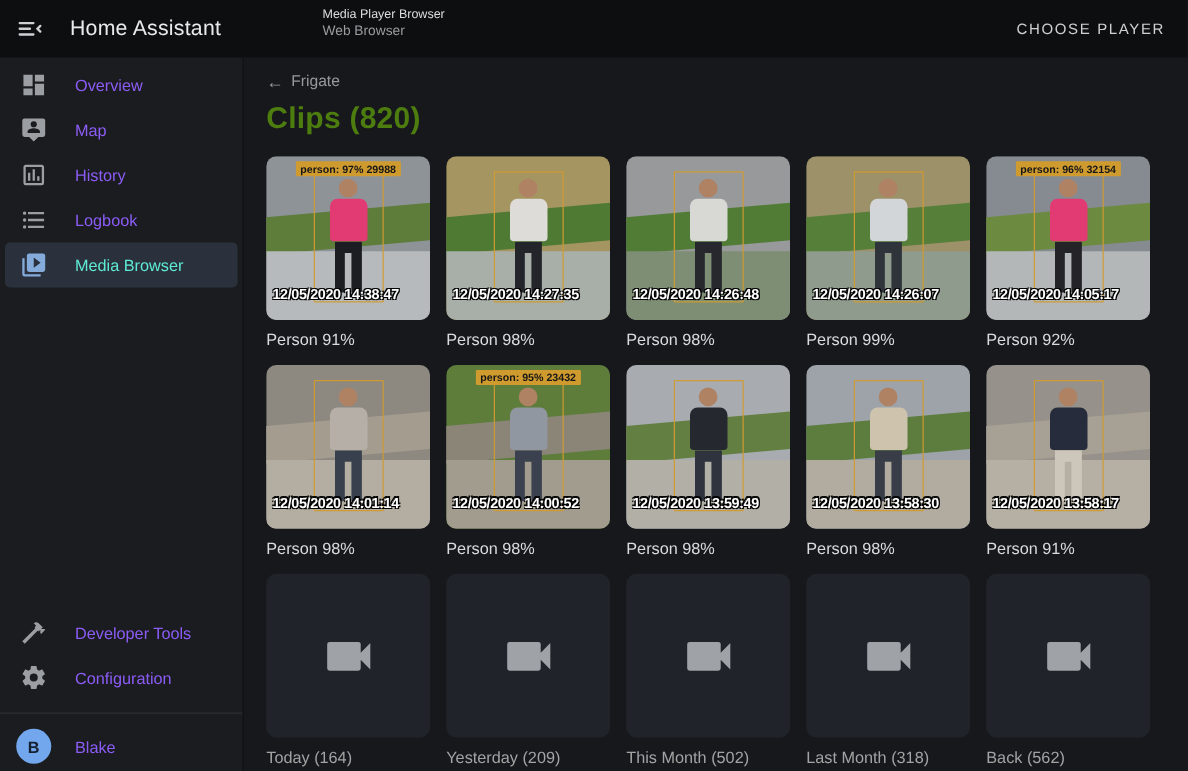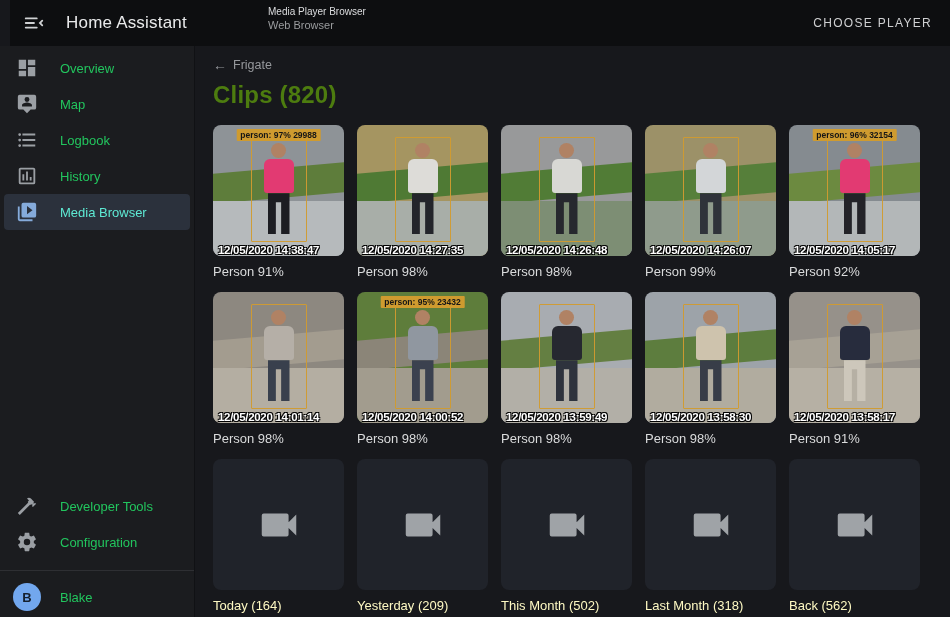--- a/index.html
+++ b/index.html
@@ -1,38 +1,38 @@
 <!DOCTYPE html>
 <html><head>
 <meta charset="utf-8">
 <style>
   * { margin:0; padding:0; box-sizing:border-box; }
   html,body { width:950px; height:617px; overflow:hidden; background:#17181c;
     font-family:"Liberation Sans", sans-serif; -webkit-font-smoothing:antialiased; }
 
   
-  .topbar { position:absolute; top:0; left:10px; right:0; height:46px; background:#0d0e10;
+  .topbar { position:absolute; top:0; left:0; right:0; height:46px; background:#0d0e10;
     display:flex; align-items:center; z-index:5; }
   .menu-btn { width:48px; height:46px; display:flex; align-items:center; justify-content:center;
     cursor:pointer; color:#cfd1d3; }
   .app-name { font-size:17px; color:#e9eaeb; margin-left:8px; letter-spacing:.2px; }
   .tb-title-block { position:absolute; left:258px; top:6px; display:flex; flex-direction:column; }
   .tb-title { font-size:10px; color:#dcdddf; }
   .tb-subtitle { font-size:11px; color:#9a9c9e; margin-top:2px; }
   .tb-action { margin-left:auto; margin-right:18px; font-size:12px; font-weight:400;
     letter-spacing:1.3px; color:#cfd0d2; cursor:pointer; }
 
   
   .sidebar { position:absolute; top:46px; left:0; bottom:0; width:195px; background:#1b1c1f;
     display:flex; flex-direction:column; padding:4px 0 2px 0; border-right:1px solid #101114; }
   .side-item { height:36px; margin:0 4px; border-radius:4px; display:flex; align-items:center;
     padding-left:12px; cursor:pointer; flex:0 0 auto; }
   .side-item .icn { width:22px; height:22px; color:#9b9fa4; flex:0 0 22px;
     display:flex; align-items:center; justify-content:center; }
-  .side-item .lbl { font-size:13px; font-weight:500; color:#22c55e; margin-left:22px; }
+  .side-item .lbl { font-size:13px; font-weight:500; color:#8b5cf6; margin-left:22px; }
   .side-item.active { background:#2b313c; }
   .side-item.active .icn { color:#85abdb; }
   .side-item.active .lbl { color:#5eead4; }
   .side-spacer { flex:1 1 auto; }
   .side-divider { height:1px; background:#2e2f33; margin:10px 0 8px 0; }
   .avatar { width:28px; height:28px; border-radius:50%; background:#72a7ee; color:#15202e;
     font-size:13px; font-weight:600; display:flex; align-items:center; justify-content:center;
     flex:0 0 28px; margin-left:-3px; }
   .side-item.profile .lbl { margin-left:19px; }
 
@@ -64,28 +64,28 @@
   .p-torso { width:30px; height:34px; border-radius:6px 6px 3px 3px; background:var(--shirt,#ddd);
     margin:1px auto 0 auto; }
   .p-legs { width:22px; height:41px; background:var(--pants,#222); margin:0 auto;
     clip-path:polygon(0 0,100% 0,100% 100%,62% 100%,62% 22%,38% 22%,38% 100%,0 100%); }
   .bbox { position:absolute; left:50%; top:9%; transform:translateX(-50%); width:56px; height:80%;
     border:1.5px solid rgba(209,155,47,.95); border-radius:1px; }
   .chip { position:absolute; top:4px; left:50%; transform:translateX(-50%); background:#cf9b2f;
     color:#161616; font-size:8.5px; font-weight:700; padding:1px 4px; white-space:nowrap;
     border-radius:1px; }
   .chip:empty { display:none; }
-  .ts { position:absolute; bottom:0; left:5px; right:2px; color:#ffffff; font-size:11.5px;
+  .ts { position:absolute; bottom:14px; left:5px; right:2px; color:#ffffff; font-size:11.5px;
     font-weight:800; letter-spacing:-.3px; white-space:nowrap;
     text-shadow:-1px -1px 0 #000, 1px -1px 0 #000, -1px 1px 0 #000, 1px 1px 0 #000; }
 
   
   .folder-thumb { display:flex; align-items:center; justify-content:center; background:#20232a; }
   .folder-thumb svg { width:46px; height:46px; color:#9fa3a7; }
-  .folder-caption { color:#fef9c3; }
+  .folder-caption { color:#a3a3a3; }
 
   svg { display:block; }
 </style>
 </head>
 <body>
 
 <div class="topbar">
   <div class="menu-btn">
     <span>
       <svg width="22" height="22" viewBox="0 0 24 24" fill="none" stroke="currentColor" stroke-width="2" stroke-linecap="round">
@@ -118,33 +118,33 @@
       <svg width="22" height="22" viewBox="0 0 24 24" fill="currentColor">
           <path fill-rule="evenodd" d="M20,2H4A2,2 0 0,0 2,4V16A2,2 0 0,0 4,18H8L12,22L16,18H20A2,2 0 0,0 22,16V4A2,2 0 0,0 20,2M12,4.3A2.7,2.7 0 0,1 14.7,7A2.7,2.7 0 0,1 12,9.7A2.7,2.7 0 0,1 9.3,7A2.7,2.7 0 0,1 12,4.3M17.4,14.6H6.6V13.2C6.6,11.4 10.2,10.4 12,10.4C13.8,10.4 17.4,11.4 17.4,13.2V14.6Z"></path>
         </svg>
     </span>
     <span class="lbl">Map</span>
   </div>
 
   <div class="side-item">
     <span class="icn">
       <svg width="22" height="22" viewBox="0 0 24 24" fill="currentColor">
+          <path d="M9,17H7V10H9V17M13,17H11V7H13V17M17,17H15V13H17V17M19,19H5V5H19V19M19,3H5C3.9,3 3,3.9 3,5V19A2,2 0 0,0 5,21H19A2,2 0 0,0 21,19V5C21,3.9 20.1,3 19,3Z"></path>
+        </svg>
+    </span>
+    <span class="lbl">History</span>
+  </div>
+
+  <div class="side-item">
+    <span class="icn">
+      <svg width="22" height="22" viewBox="0 0 24 24" fill="currentColor">
           <path d="M7,5H21V7H7V5M7,13V11H21V13H7M4,4.5A1.5,1.5 0 0,1 5.5,6A1.5,1.5 0 0,1 4,7.5A1.5,1.5 0 0,1 2.5,6A1.5,1.5 0 0,1 4,4.5M4,10.5A1.5,1.5 0 0,1 5.5,12A1.5,1.5 0 0,1 4,13.5A1.5,1.5 0 0,1 2.5,12A1.5,1.5 0 0,1 4,10.5M7,19V17H21V19H7M4,16.5A1.5,1.5 0 0,1 5.5,18A1.5,1.5 0 0,1 4,19.5A1.5,1.5 0 0,1 2.5,18A1.5,1.5 0 0,1 4,16.5Z"></path>
         </svg>
     </span>
     <span class="lbl">Logbook</span>
-  </div>
-
-  <div class="side-item">
-    <span class="icn">
-      <svg width="22" height="22" viewBox="0 0 24 24" fill="currentColor">
-          <path d="M9,17H7V10H9V17M13,17H11V7H13V17M17,17H15V13H17V17M19,19H5V5H19V19M19,3H5C3.9,3 3,3.9 3,5V19A2,2 0 0,0 5,21H19A2,2 0 0,0 21,19V5C21,3.9 20.1,3 19,3Z"></path>
-        </svg>
-    </span>
-    <span class="lbl">History</span>
   </div>
 
   <div class="side-item active">
     <span class="icn">
       <svg width="22" height="22" viewBox="0 0 24 24" fill="currentColor">
           <path fill-rule="evenodd" d="M4,6H2V20A2,2 0 0,0 4,22H18V20H4V6M20,2H8A2,2 0 0,0 6,4V16A2,2 0 0,0 8,18H20A2,2 0 0,0 22,16V4A2,2 0 0,0 20,2M12,14.5V5.5L18,10L12,14.5Z"></path>
         </svg>
     </span>
     <span class="lbl">Media Browser</span>
   </div>

